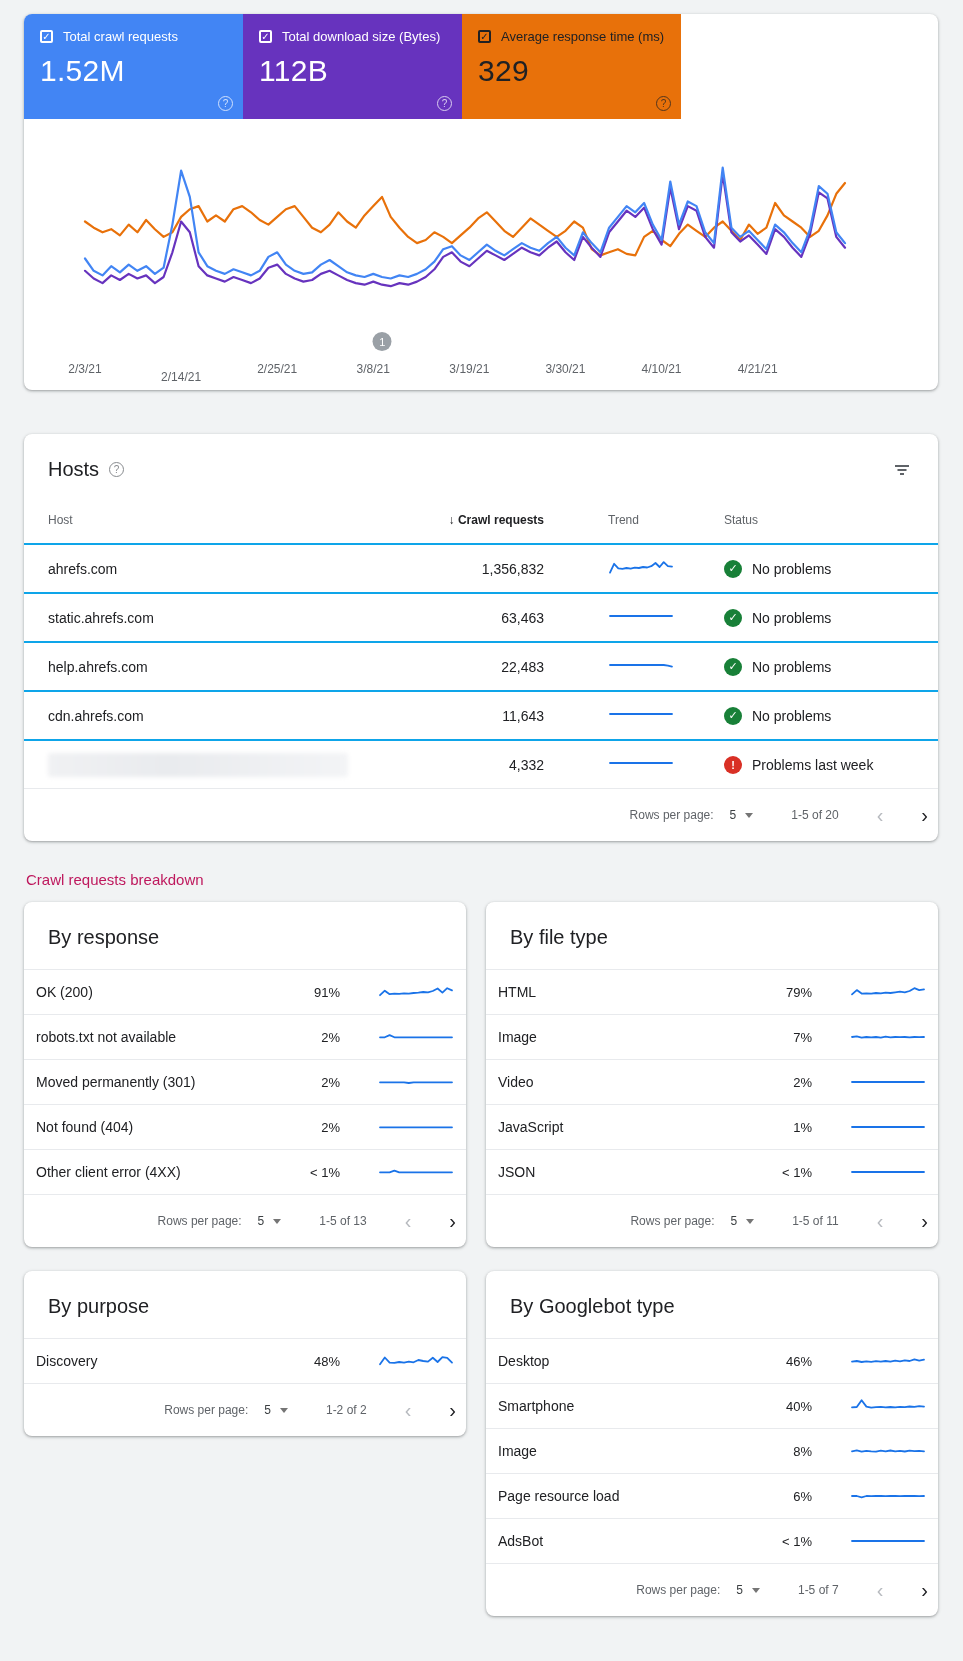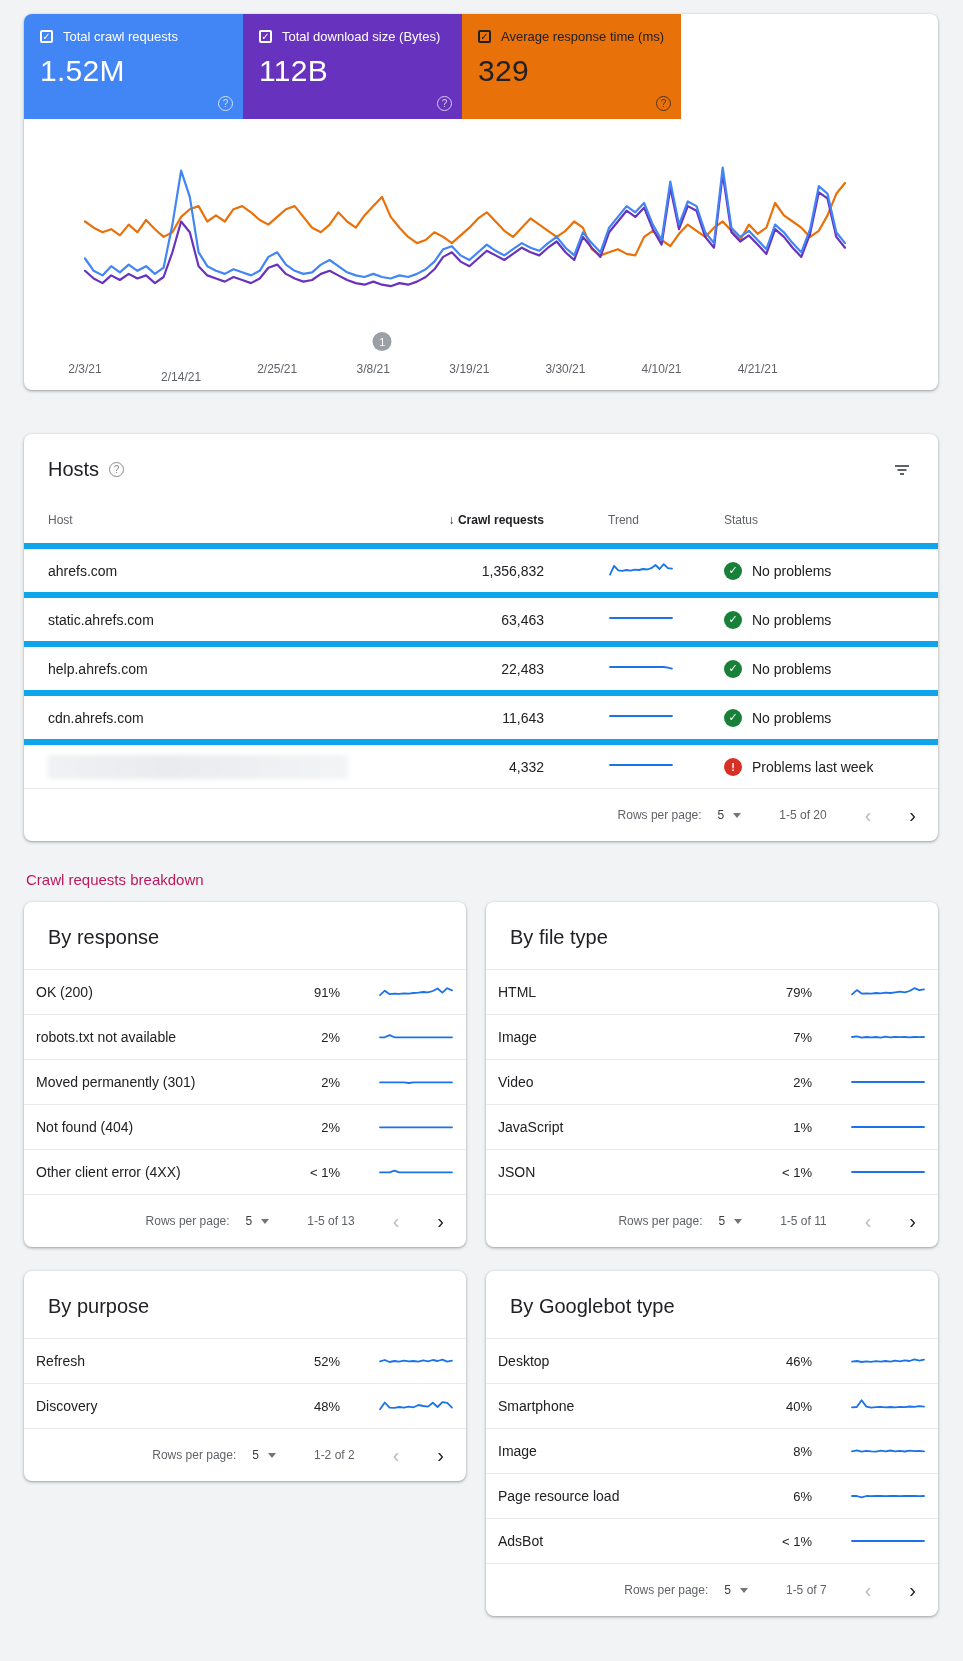--- a/index.html
+++ b/index.html
@@ -55,40 +55,40 @@
 
   .h-head {
     display:grid; grid-template-columns:1fr 170px 160px 210px;
     padding:0 24px; height:46px; align-items:center;
     font-size:12px; color:#5f6368;
   }
   .h-head .col-req { justify-self:end; color:#202124; font-weight:700; }
   .h-row {
     display:grid; grid-template-columns:1fr 170px 160px 210px;
     padding:0 24px; height:49px; align-items:center;
-    border-top:6px solid #0ea5e9; font-size:14px; cursor:pointer;
+    border-top:2px solid #0ea5e9; font-size:14px; cursor:pointer;
   }
   .cell-req { justify-self:end; }
   .cell-trend { padding-left:64px; }
   .h-head .col-trend { padding-left:64px; }
   .h-head .col-status { padding-left:20px; }
   .cell-status { padding-left:20px; display:flex; align-items:center; gap:10px; }
   .sicon {
     width:18px; height:18px; border-radius:50%; color:#fff; flex:none;
     font-size:11px; font-weight:700; display:flex; align-items:center; justify-content:center;
   }
   .redacted {
     width:300px; height:24px; border-radius:3px;
     background:linear-gradient(90deg,#f0f1f3,#e9ebee 40%,#f3f4f6);
     filter:blur(2px);
   }
 
   .pager {
     display:flex; align-items:center; justify-content:flex-end;
-    height:53px; border-top:1px solid #e8eaed; padding:0 22px;
+    height:53px; border-top:1px solid #e8eaed; padding:0 10px;
     font-size:12px; color:#5f6368;
   }
   .pp-value { margin-left:16px; color:#3c4043; cursor:pointer; }
   .caret {
     margin-left:9px; width:0; height:0; display:inline-block;
     border-left:4px solid transparent; border-right:4px solid transparent;
     border-top:5px solid #757575; cursor:pointer;
   }
   .range { margin-left:38px; }
   .chev { margin-left:38px; font-size:20px; line-height:1; cursor:pointer; font-weight:400; }
@@ -365,29 +365,20 @@
           <span class="caret"></span>
           <span class="range">1-5 of 11</span>
           <span class="chev prev">‹</span>
           <span class="chev next">›</span>
         </div>
       </div>
       <div class="card bd-card">
         <div class="bd-title">By purpose</div>
         <div>
           <div class="bd-row">
-            <span>Refresh</span>
-            <span class="bd-pct">52%</span>
-            <span class="bd-spark">
-              <svg width="76" height="20" viewBox="0 0 76 20">
-                <polyline points="2.0,10.3 6.8,9.0 11.6,11.0 16.4,10.0 21.2,10.6 26.0,9.7 30.8,10.3 35.6,10.0 40.4,10.6 45.2,9.4 50.0,10.3 54.8,9.0 59.6,10.0 64.4,8.7 69.2,10.6 74.0,9.7" fill="none" stroke="#1a73e8" stroke-width="1.8" stroke-linejoin="round" stroke-linecap="round"></polyline>
-              </svg>
-            </span>
-          </div>
-          <div class="bd-row">
             <span>Discovery</span>
             <span class="bd-pct">48%</span>
             <span class="bd-spark">
               <svg width="76" height="20" viewBox="0 0 76 20">
                 <polyline points="2.0,13.2 6.8,6.5 11.6,11.6 16.4,11.9 21.2,11.0 26.0,11.6 30.8,10.6 35.6,11.3 40.4,9.0 45.2,10.0 50.0,10.6 54.8,6.8 59.6,11.0 64.4,6.2 69.2,6.8 74.0,11.6" fill="none" stroke="#1a73e8" stroke-width="1.8" stroke-linejoin="round" stroke-linecap="round"></polyline>
               </svg>
             </span>
           </div>
         </div>
         <div class="pager">

